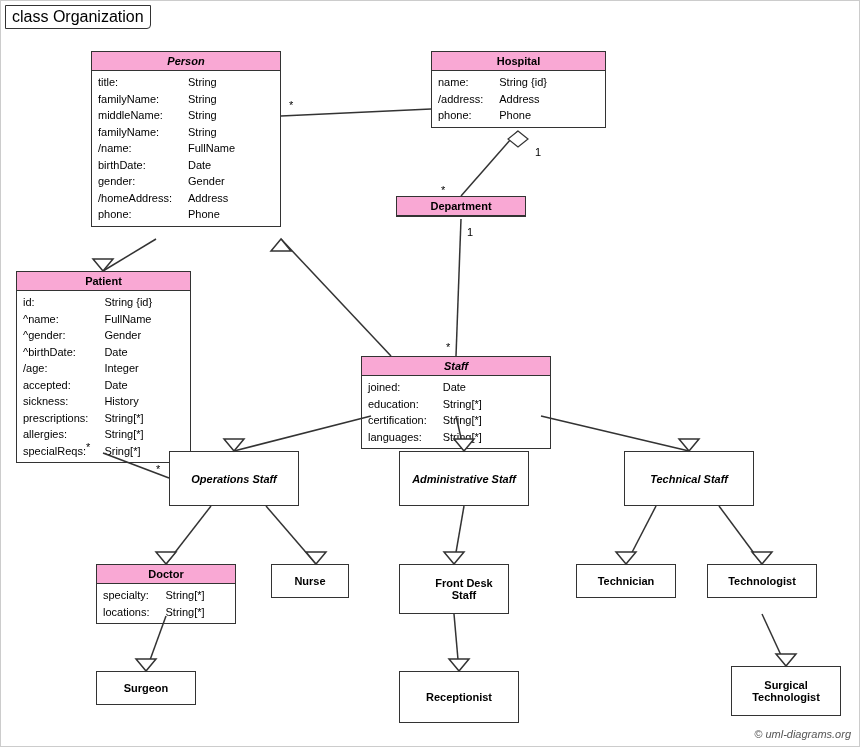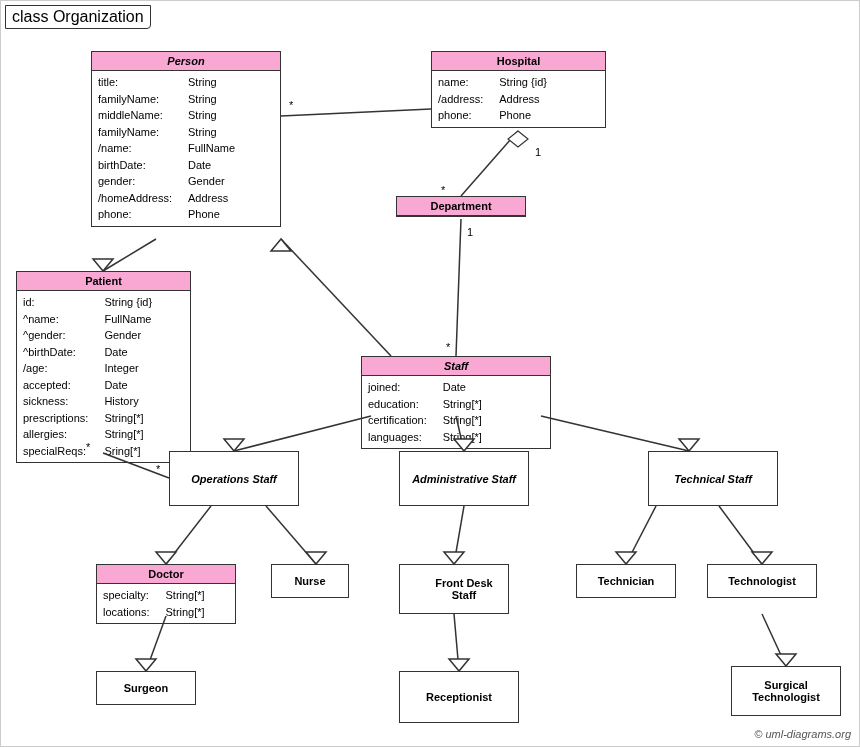--- a/index.html
+++ b/index.html
@@ -239,21 +239,21 @@
   </div>
 
   <div class="simple-box" style="left:168px; top:450px; width:130px; min-height:55px; display:flex; align-items:center; justify-content:center;">
     <div style="font-style:italic; font-weight:bold; text-align:center;">Operations Staff</div>
   </div>
 
   <div class="simple-box" style="left:398px; top:450px; width:130px; min-height:55px; display:flex; align-items:center; justify-content:center;">
     <div style="font-style:italic; font-weight:bold; text-align:center;">Administrative Staff</div>
   </div>
 
-  <div class="simple-box" style="left:623px; top:450px; width:130px; min-height:55px; display:flex; align-items:center; justify-content:center;margin-left:24px;">
+  <div class="simple-box" style="left:623px; top:450px; width:130px; min-height:55px; display:flex; align-items:center; justify-content:center;">
     <div style="font-style:italic; font-weight:bold; text-align:center;">Technical Staff</div>
   </div>
 
   <div class="uml-box" style="left:95px; top:563px; width:140px;">
     <div class="title normal">Doctor</div>
     <div class="attrs">
       <table>
         <tbody>
             <tr>
               <td>specialty:</td>

